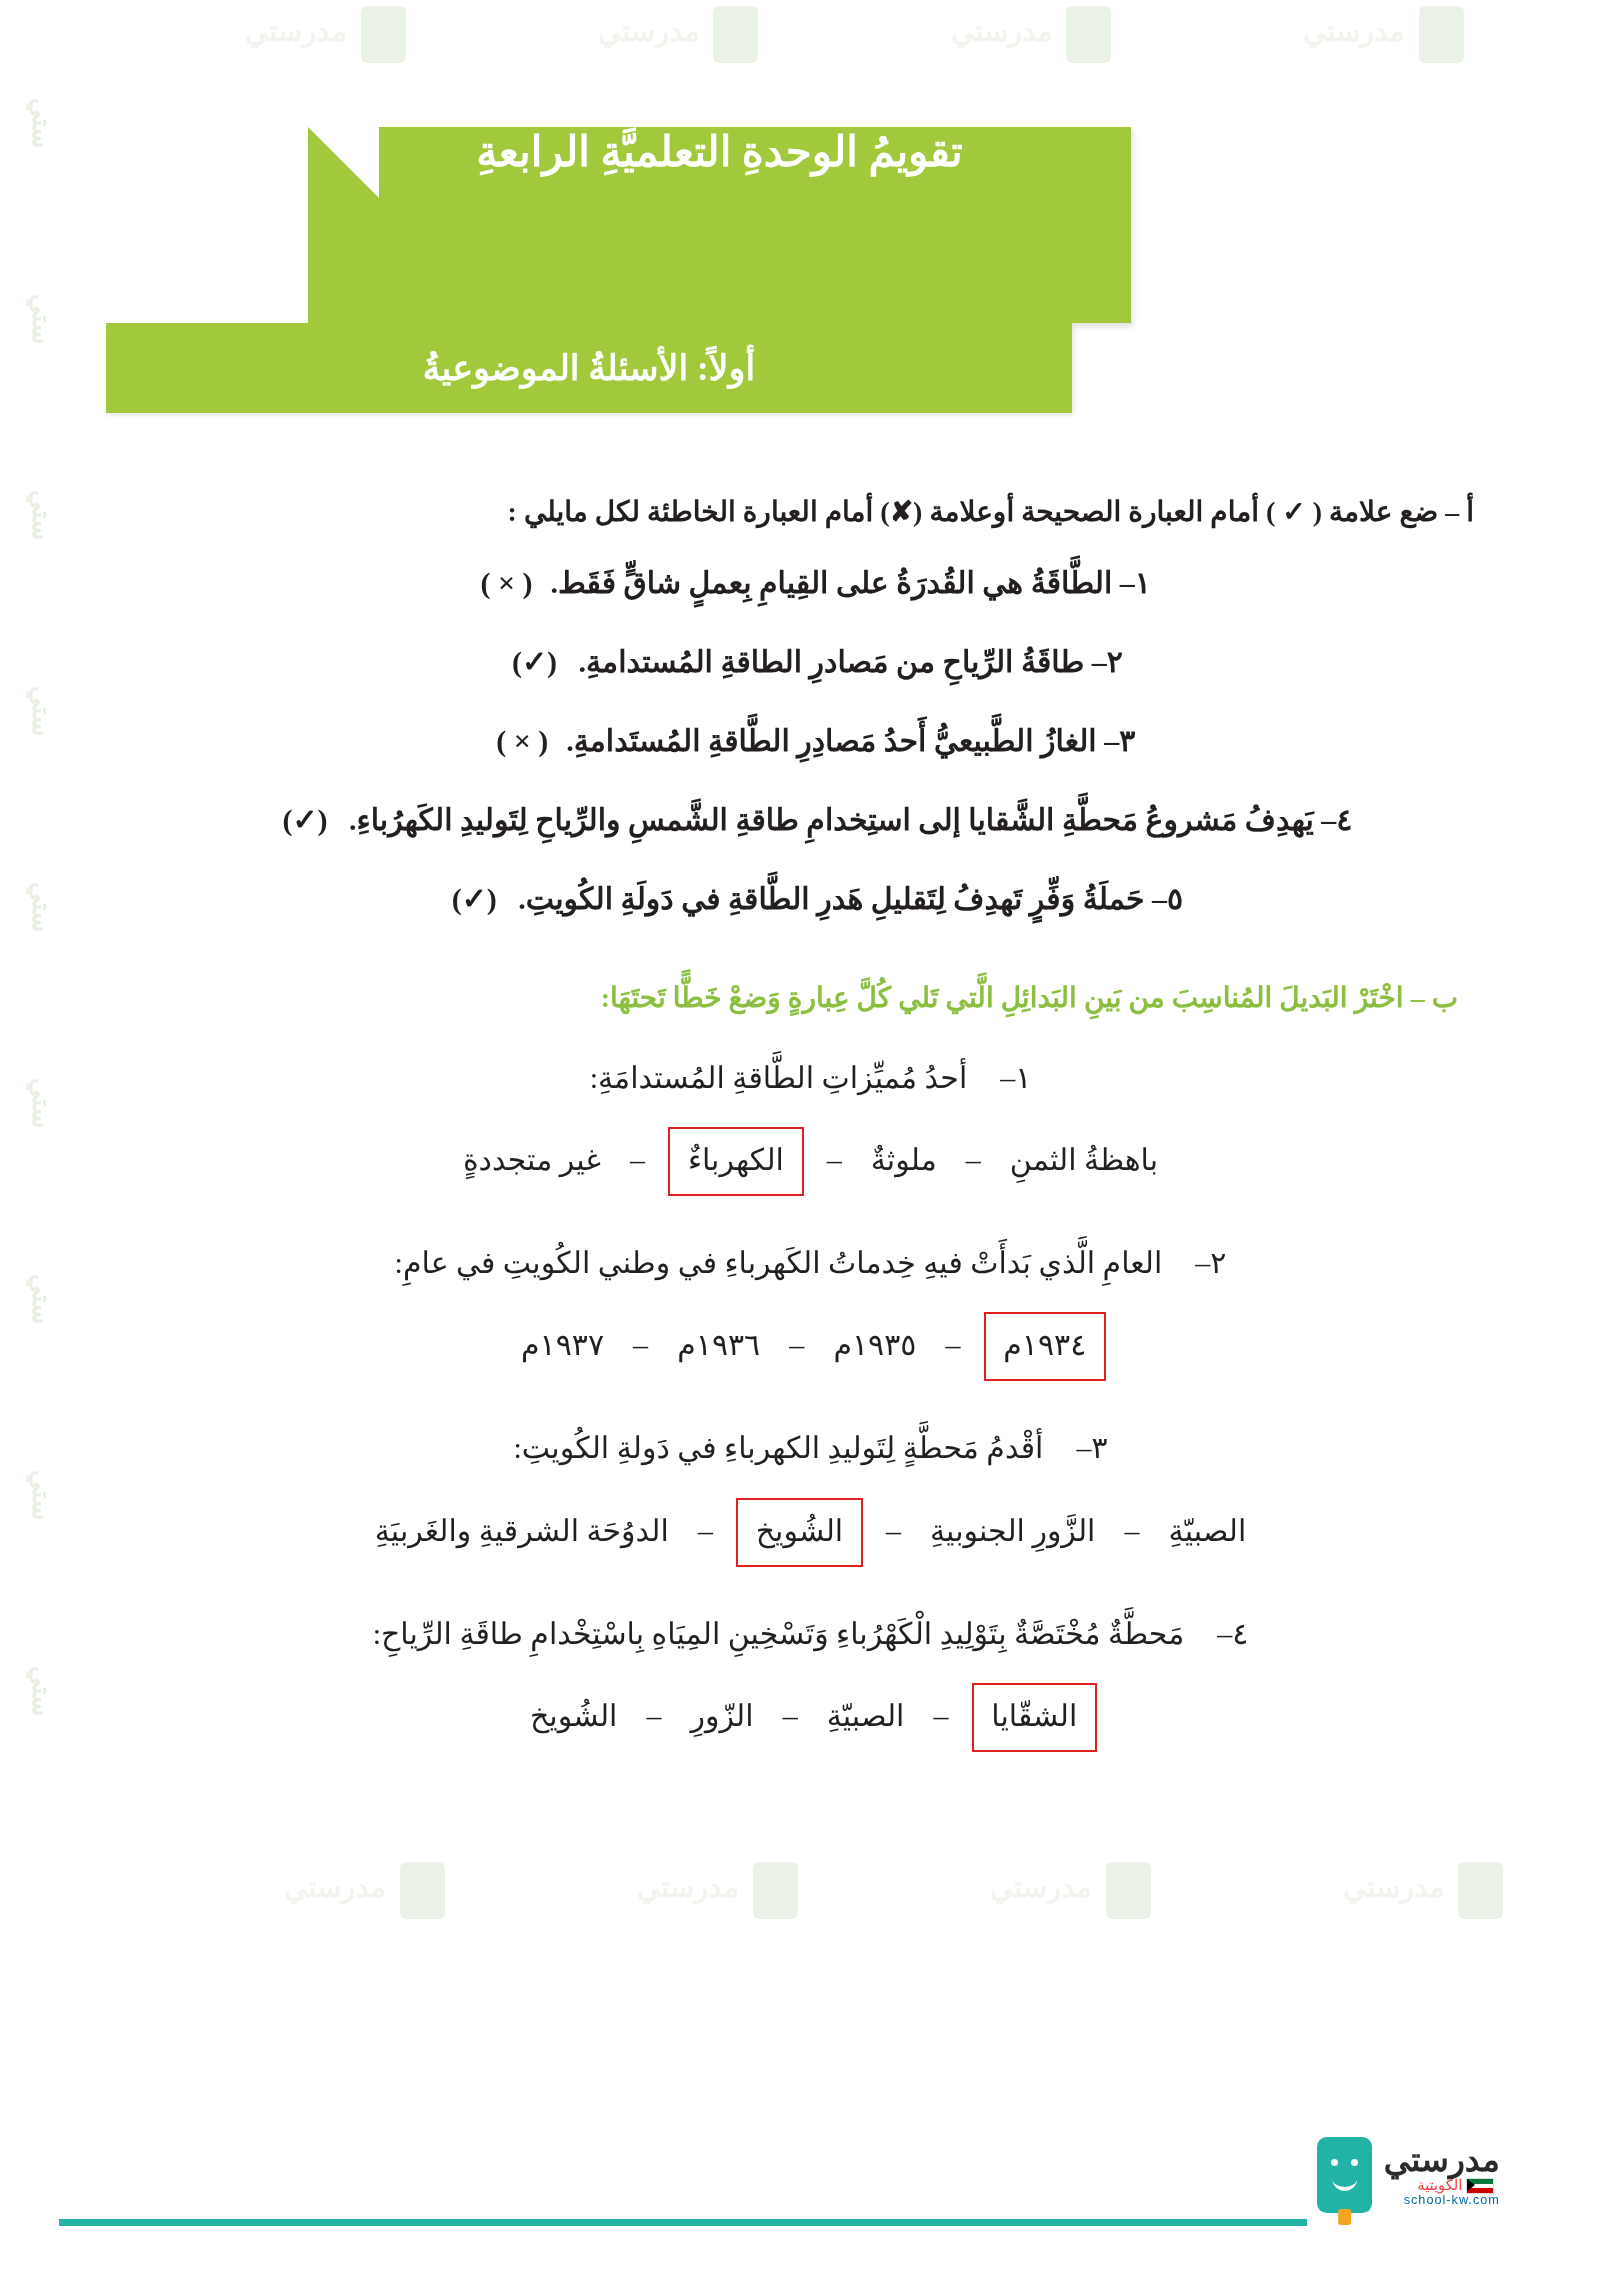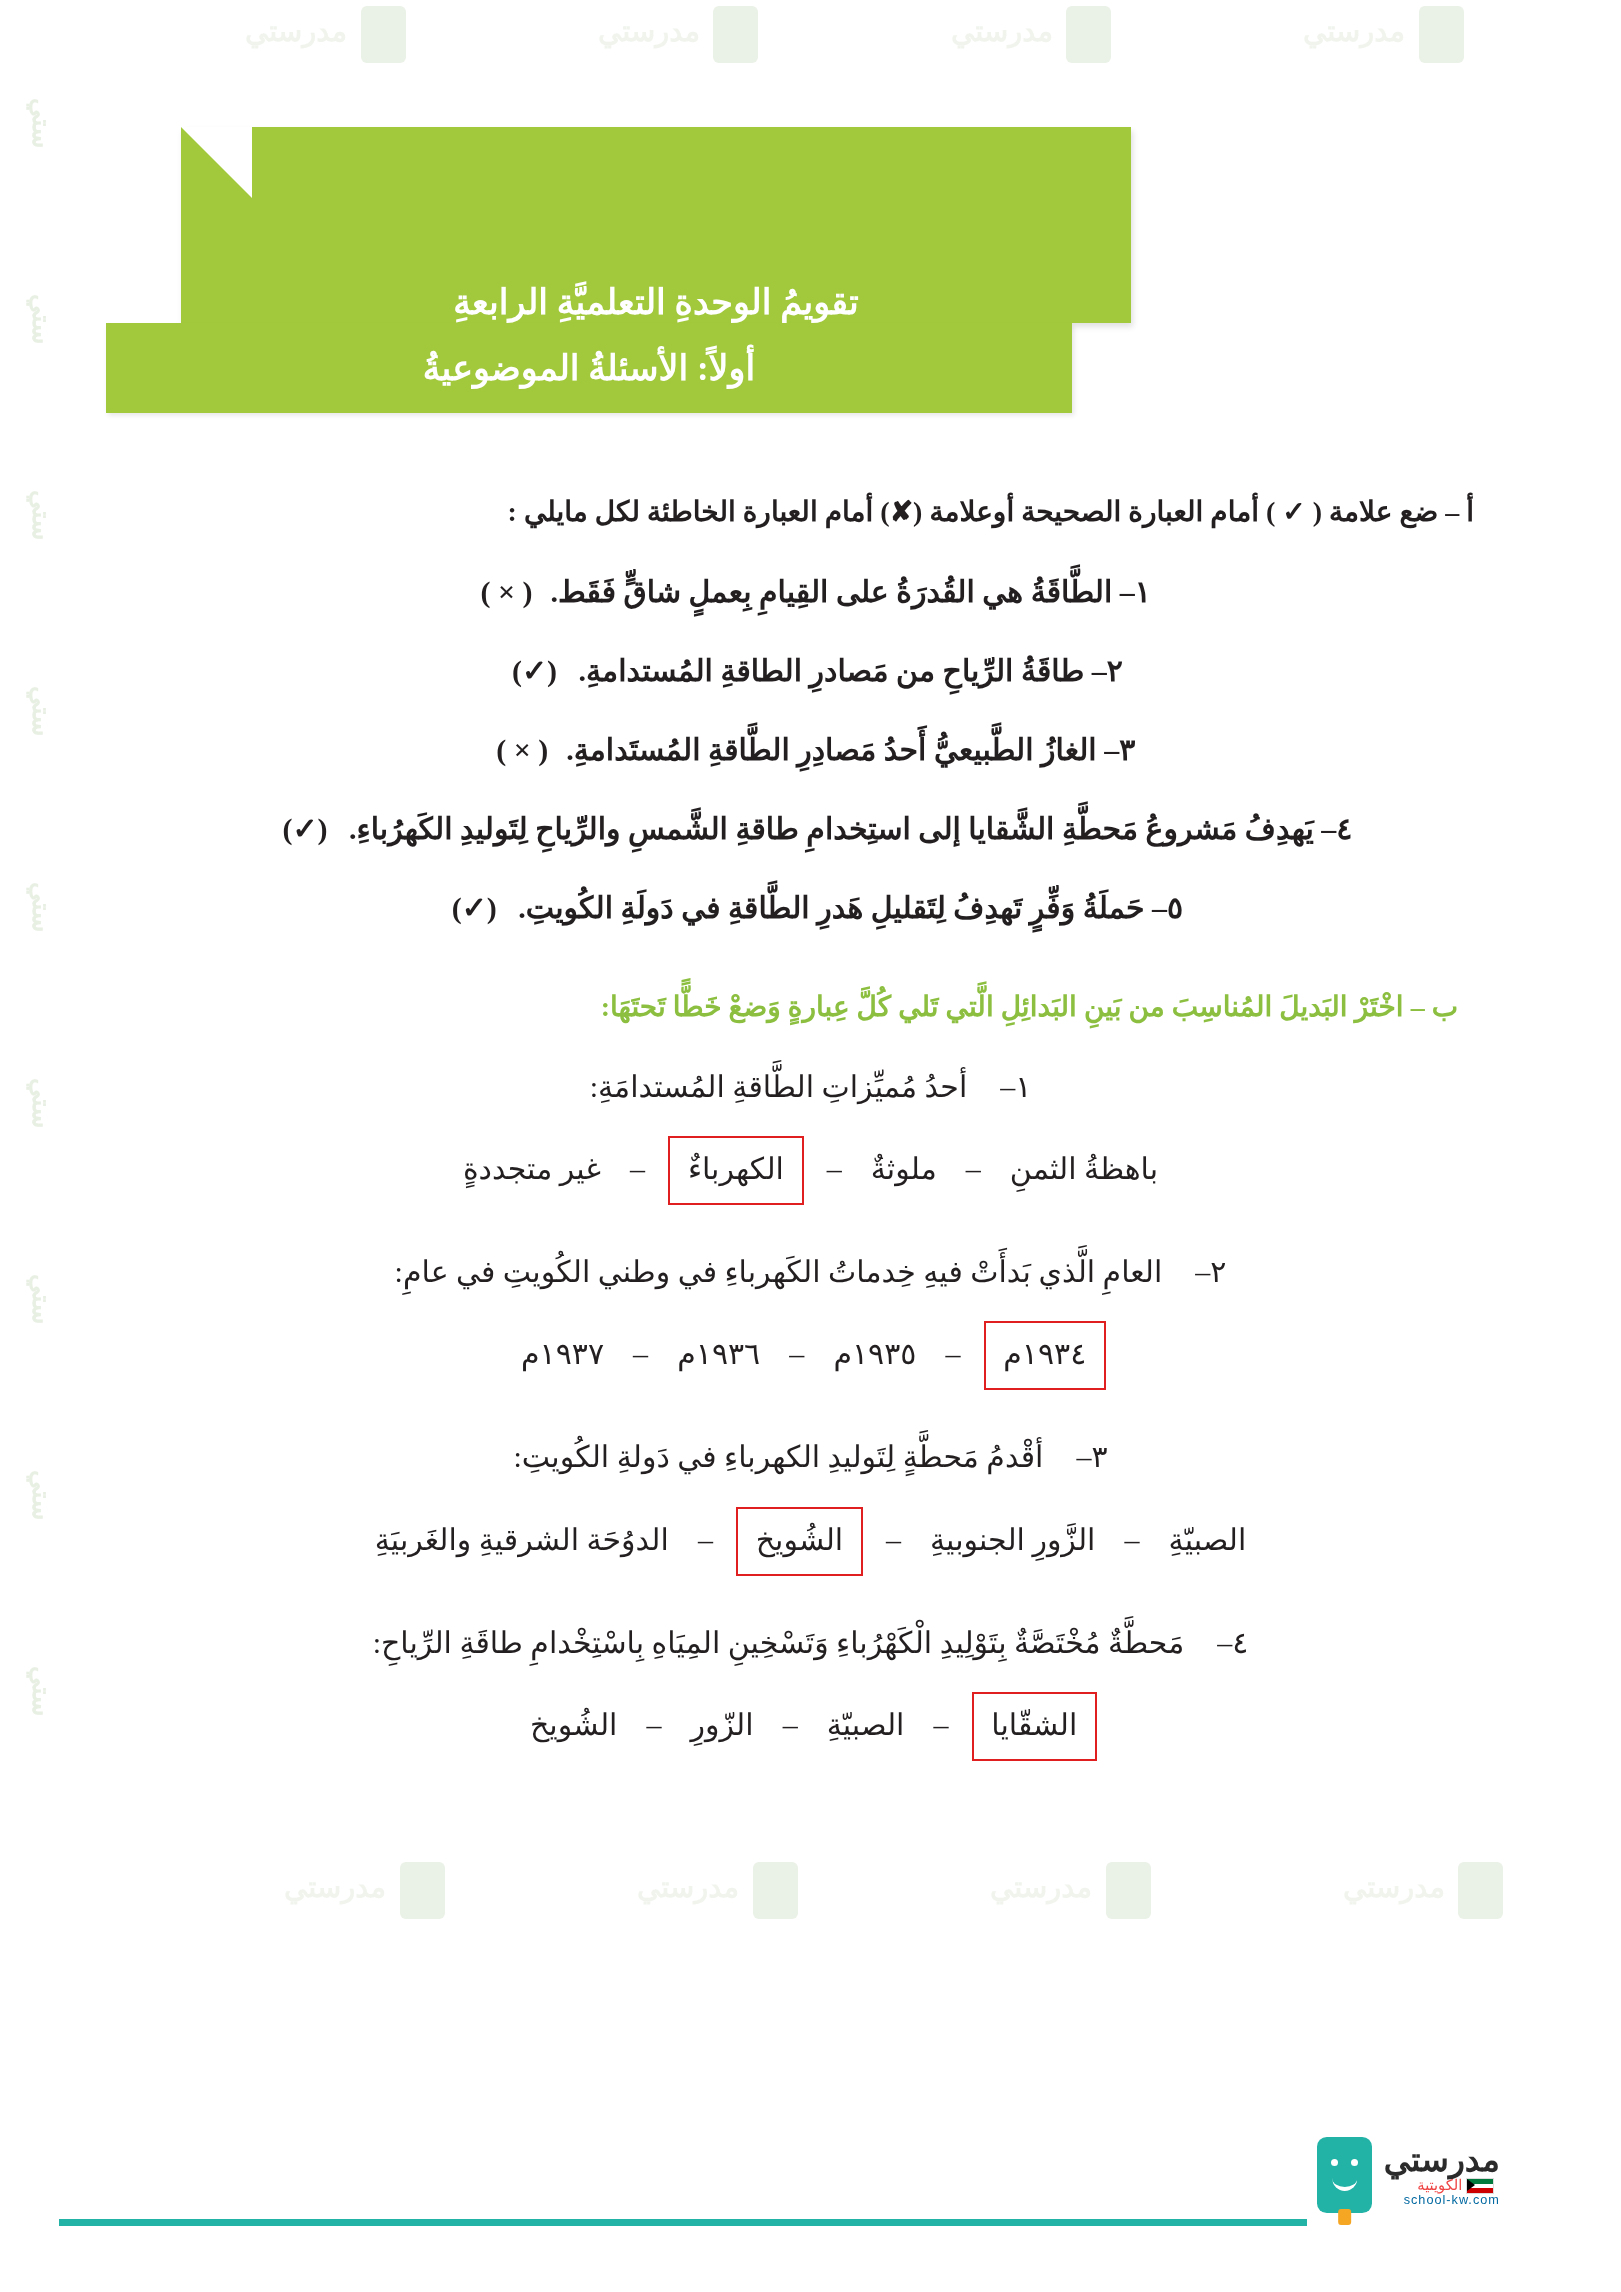--- a/index.html
+++ b/index.html
@@ -62,28 +62,28 @@
     position: absolute;
     top: 127px;
     right: 0;
     left: 0;
     height: 314px;
   }
   .title-banner {
     position: absolute;
     top: 0;
     right: 490px;
-    width: 950px;
+    width: 823px;
     height: 196px;
     background: #a2c83c;
     color: #ffffff;
     display: flex;
-    align-items: flex-end;
+    align-items: flex-start;
     justify-content: center;
-    font-size: 35px;
+    font-size: 42px;
     font-weight: bold;
     box-shadow: 2px 3.9px 5.9px rgba(0,0,0,0.12);
   }
   .title-banner .corner-fold {
     position: absolute;
     top: 0;
     left: 0px;
     width: 0;
     height: 0;
     border-top: 71px solid #ffffff;
@@ -119,21 +119,21 @@
     position: absolute;
     top: 490px;
     right: 147px;
     left: 147px;
     color: #231f20;
   }
   .q-head {
     font-size: 28px;
     font-weight: bold;
     text-align: right;
-    margin-bottom: 33px;
+    margin-bottom: 24px;
     line-height: 1.6;
   }
   .q-head-green {
     font-size: 28px;
     font-weight: bold;
     color: #8cbf3f;
     text-align: right;
     margin: 53px 16px 33px 0;
     line-height: 1.6;
   }

